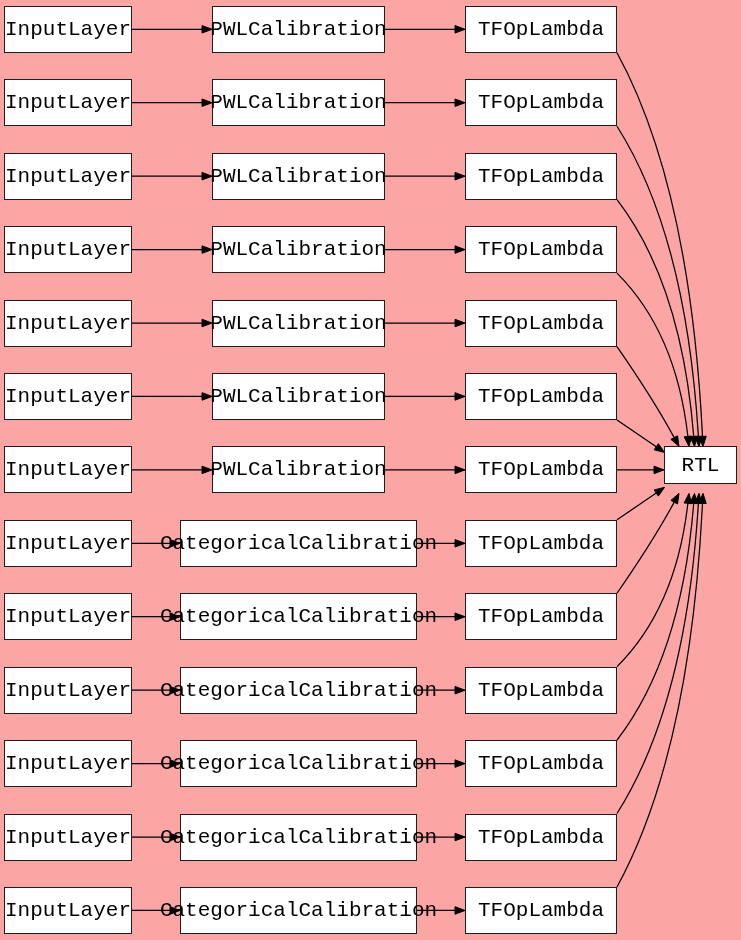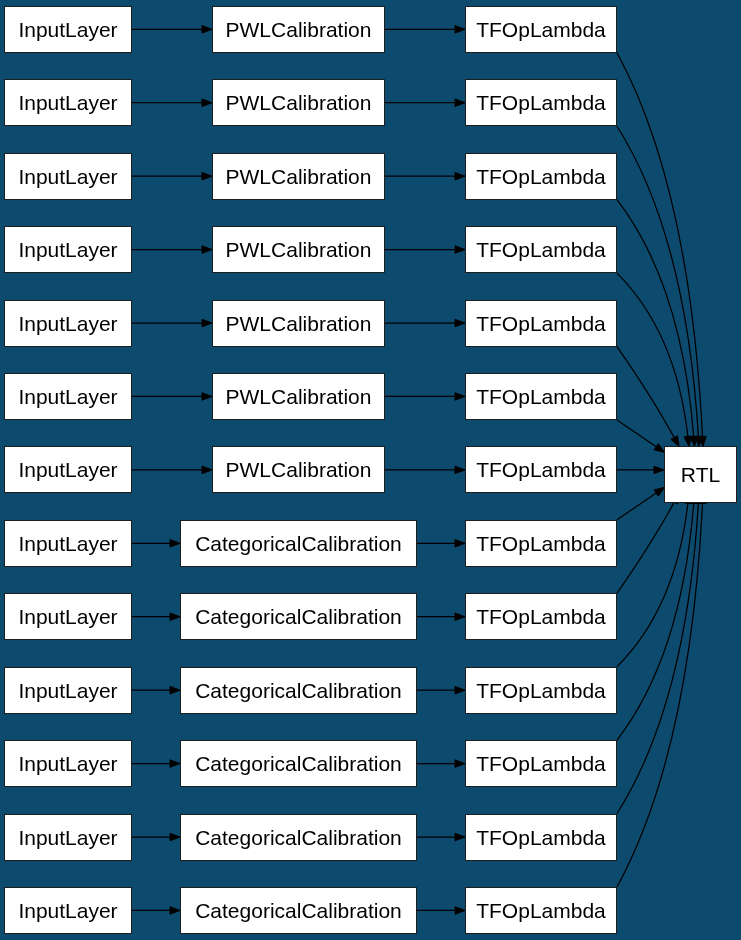--- a/index.html
+++ b/index.html
@@ -1,22 +1,22 @@
 <!DOCTYPE html>
 <html><head>
 <meta charset="utf-8">
 <style>
   html, body { margin: 0; padding: 0; background: #ffffff; }
   #canvas {
     position: relative;
     width: 741px;
     height: 940px;
-    background: #0c4a6e;
+    background: #fca5a5;
     overflow: hidden;
-    font-family: Liberation Sans, sans-serif;
+    font-family: Liberation Mono, monospace;
   }
   #edges {
     position: absolute;
     left: 0; top: 0;
     width: 741px; height: 940px;
   }
   .node {
     position: absolute;
     box-sizing: border-box;
     background: #ffffff;
@@ -266,14 +266,14 @@
     <div class="node" style="left: 180px; top: 813.53px; width: 237px; height: 47px;">CategoricalCalibration</div>
     <div class="node" style="left: 465px; top: 813.53px; width: 152px; height: 47px;">TFOpLambda</div>
   </div>
 
   <div class="row">
     <div class="node" style="left: 4px; top: 886.96px; width: 128px; height: 47px;">InputLayer</div>
     <div class="node" style="left: 180px; top: 886.96px; width: 237px; height: 47px;">CategoricalCalibration</div>
     <div class="node" style="left: 465px; top: 886.96px; width: 152px; height: 47px;">TFOpLambda</div>
   </div>
 </div>
-  <div class="node" id="rtl-node" style="left: 664px; top: 446.38px; width: 73px; height: 57px;">RTL</div>
+  <div class="node" id="rtl-node" style="left: 664px; top: 446.38px; width: 73px; height: 38px;">RTL</div>
 </div>
 
 </body></html>

